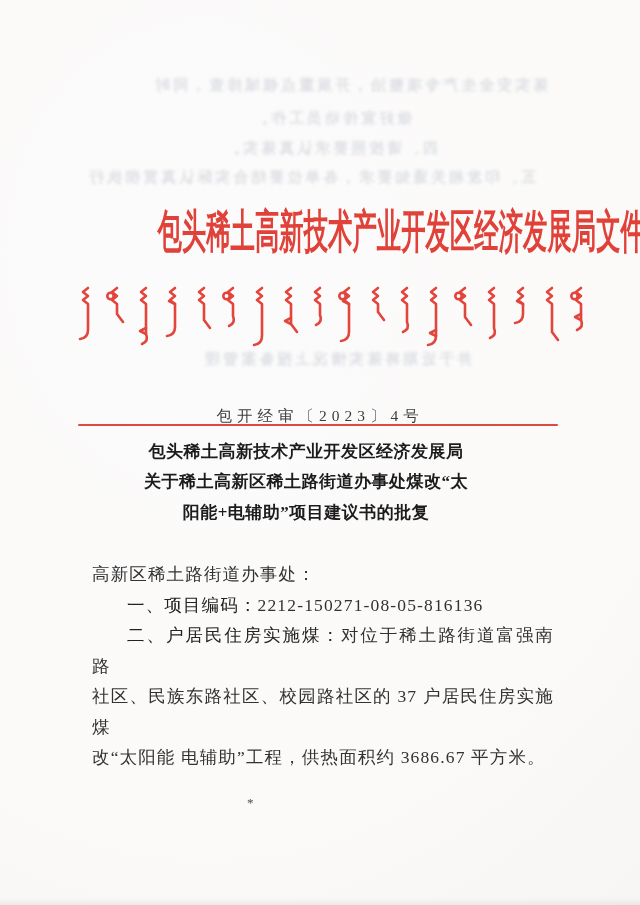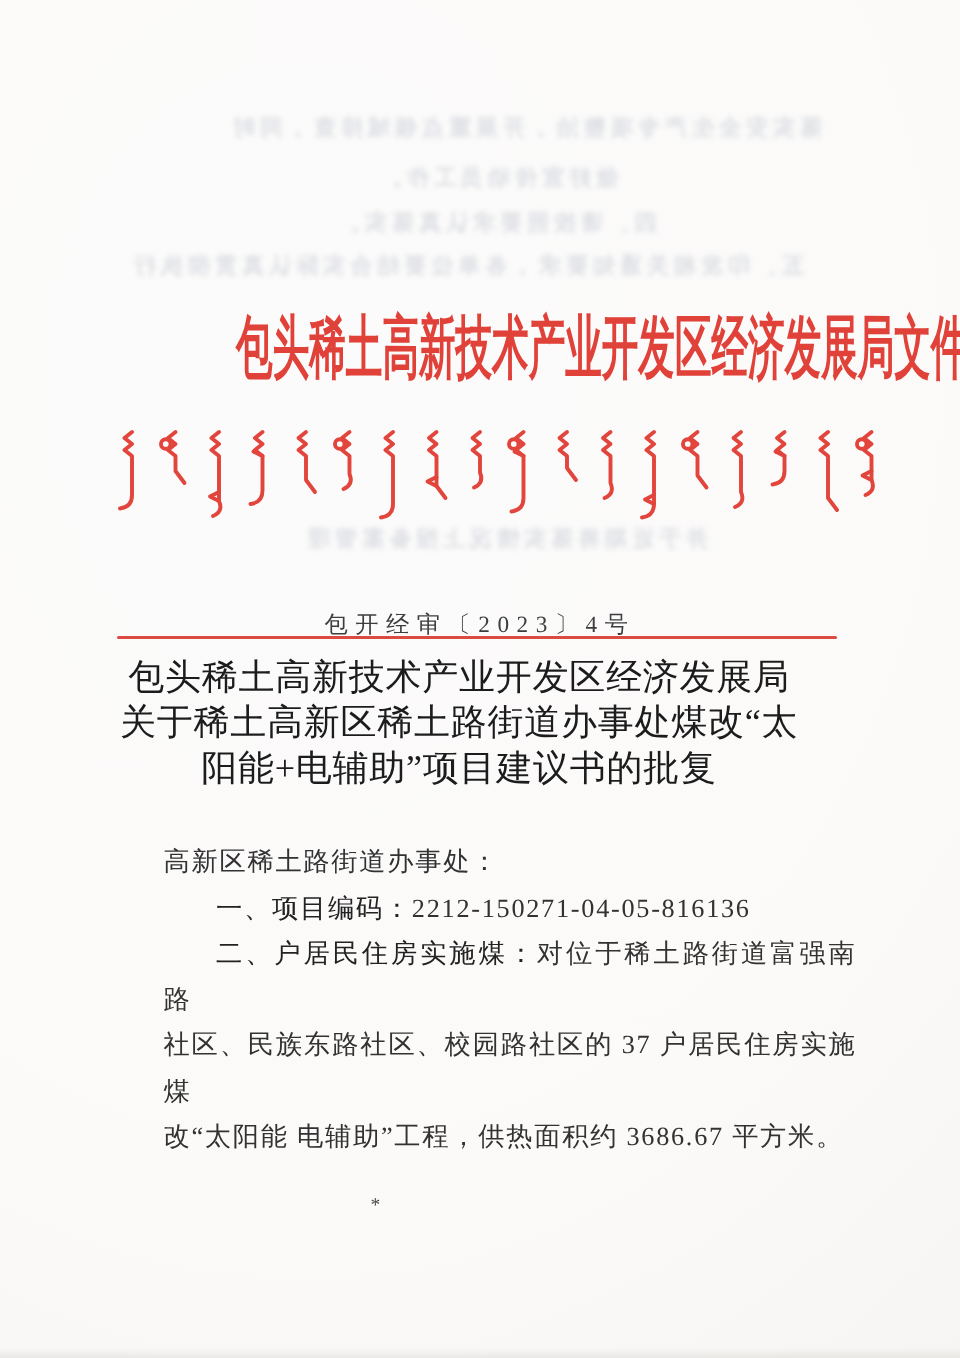--- a/index.html
+++ b/index.html
@@ -34,25 +34,25 @@
   .docnum {
     position:absolute; top:390px; left:0; width:640px; text-align:center;
     font-size:15.5px; letter-spacing:5px; color:#3d3d3d;margin-top:16px;
   }
   .redline {
     position:absolute; top:424px; left:78px; width:480px; height:2.4px;
     background:#db4b42; border-radius:1px;
   }
   .doc-title {
     position:absolute; top:437px; left:0; width:612px; text-align:center;
-    font-weight:400; font-size:24px; line-height:30.4px; color:#1c1c1c;
+    font-weight:700; font-size:17px; line-height:30.4px; color:#1c1c1c;
     letter-spacing:0.5px; white-space:pre-line;
   }
   .docbody {
-    position:absolute; top:559px; left:109px; width:462px;
+    position:absolute; top:559px; left:92px; width:462px;
     font-size:17.5px; line-height:30.55px; letter-spacing:1.15px;
     color:#323232; text-align:justify;
   }
   .docbody p { margin:0; white-space:pre-line; }
   .indent { text-indent:2em; }
   .lead {
     font-family:"Liberation Sans","DejaVu Sans",sans-serif;
     font-weight:400; color:#222;
   }
   .stray-mark {
@@ -108,21 +108,21 @@
   <div class="docnum">包开经审〔2023〕4号</div>
 
   <div class="redline"></div>
 
   <div class="doc-title">包头稀土高新技术产业开发区经济发展局
 关于稀土高新区稀土路街道办事处煤改“太
 阳能+电辅助”项目建议书的批复</div>
 
   <div class="docbody">
     <p>高新区稀土路街道办事处：</p>
-    <p class="indent"><span class="lead">一、项目编码：</span><span>2212-150271-04-05-816136</span></p>
+    <p class="indent"><span class="lead">一、项目编码：</span><span>2212-150271-08-05-816136</span></p>
     <p class="indent"><span class="lead">二、户居民住房实施煤：</span><span>对位于稀土路街道富强南路
 社区、民族东路社区、校园路社区的 37 户居民住房实施煤
 改“太阳能 电辅助”工程，供热面积约 3686.67 平方米。</span></p>
   </div>
 
   <div class="stray-mark">*</div>
 
 </div>
 
 </body></html>

